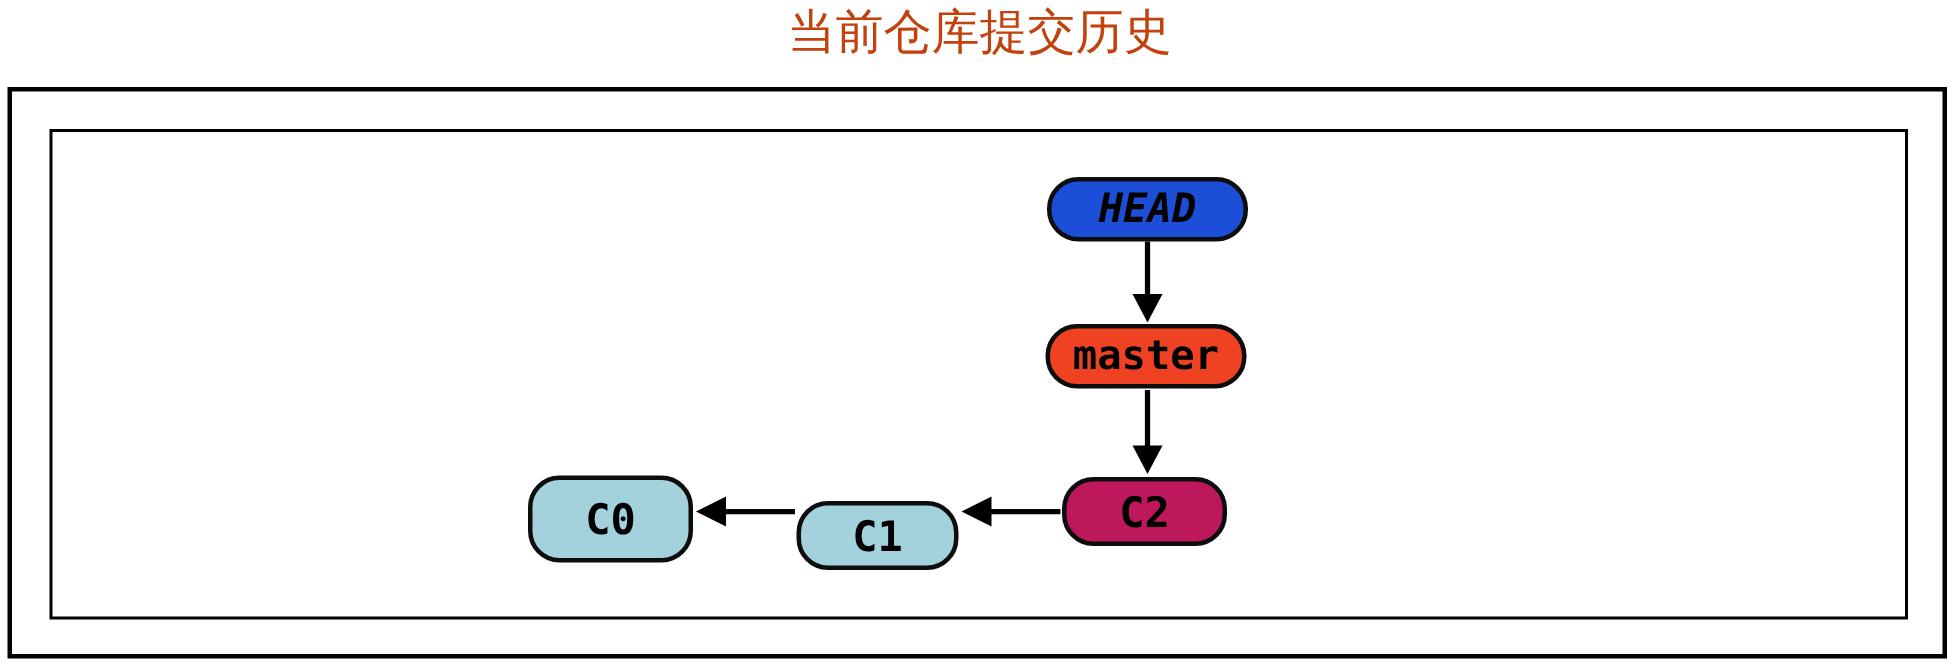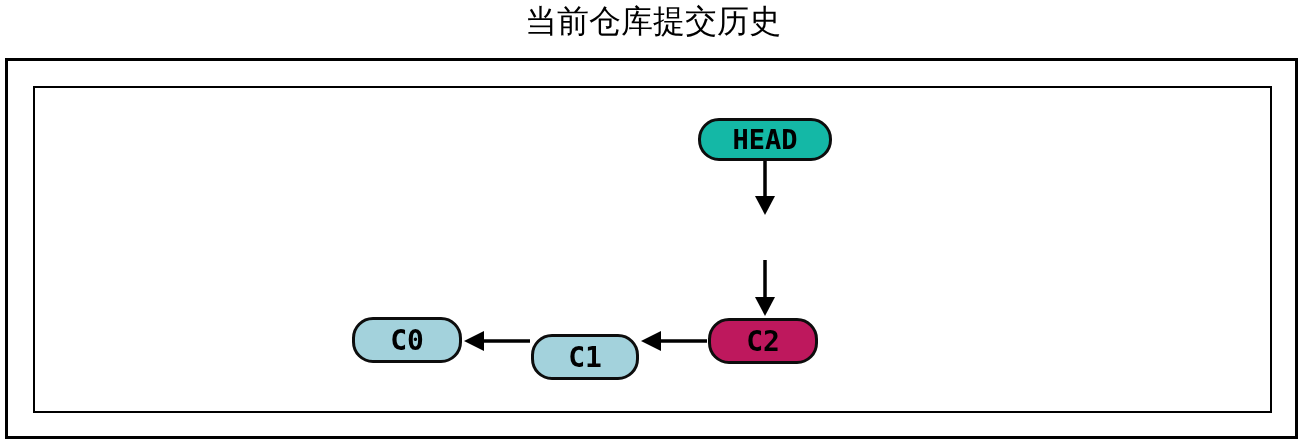--- a/index.html
+++ b/index.html
@@ -7,21 +7,21 @@
     position:relative;
     width:1306px;height:444px;
     background:#ffffff;
     font-family:"DejaVu Sans Mono",monospace;
     overflow:hidden;
   }
   .title{
     position:absolute;top:4px;left:0;width:100%;
     text-align:center;
     font-family:"DejaVu Serif","Liberation Serif",serif;
-    font-size:32px;line-height:1.1;color:#000000;
+    font-size:32px;line-height:1.1;color:#c2410c;
   }
   .outer-frame{
     position:absolute;left:5px;top:58px;
     width:1287px;height:375px;
     border:3px solid #000;
   }
   .inner-frame{
     position:absolute;left:33px;top:86px;
     width:1235px;height:323px;
     border:2px solid #000;
@@ -35,21 +35,21 @@
     color:#000;
     box-sizing:border-box;
     font-family:"DejaVu Sans Mono",monospace;
   }
   .pointer-node{font-size:27px;}
   .commit-node{font-size:28px;}
   #node-head  {left:698px;top:118px;width:134px;height:43px;}
   #node-master{left:697px;top:216px;width:134px;height:43px;}
   #node-c2    {left:708px;top:318px;width:110px;height:46px;}
   #node-c1    {left:531px;top:334px;width:108px;height:46px;}
-  #node-c0    {left:352px;top:317px;width:110px;height:46px;}
+  #node-c0    {left:352px;top:317px;width:110px;height:58px;}
   svg.arrows{
     position:absolute;left:0;top:0;width:1306px;height:444px;
     pointer-events:none;
   }
 </style>
 </head>
 <body>
 
 <div class="canvas">
 
@@ -74,22 +74,23 @@
       <line x1="707" y1="341" x2="660" y2="341" stroke="#000" stroke-width="3.5"></line>
       <polygon points="641,341 661,331 661,351" fill="#000"></polygon>
     </g>
 
     <g>
       <line x1="530" y1="341" x2="483" y2="341" stroke="#000" stroke-width="3.5"></line>
       <polygon points="464,341 484,331 484,351" fill="#000"></polygon>
     </g>
   </svg>
 
-  <div class="node pointer-node" id="node-head" style="background: #14b8a6;">HEAD</div>
+  <div class="node pointer-node" id="node-head" style="background: #1d4ed8; font-style: italic;">HEAD</div>
 
+  <div class="node pointer-node" id="node-master" style="background: rgb(238, 66, 35);">master</div>
 
   <div class="node commit-node" id="node-c2" style="background: #be185d;">C2</div>
 
   <div class="node commit-node" id="node-c1" style="background: rgb(163, 210, 220);">C1</div>
 
   <div class="node commit-node" id="node-c0" style="background: rgb(163, 210, 220);">C0</div>
 
 </div>
 
 </body></html>

